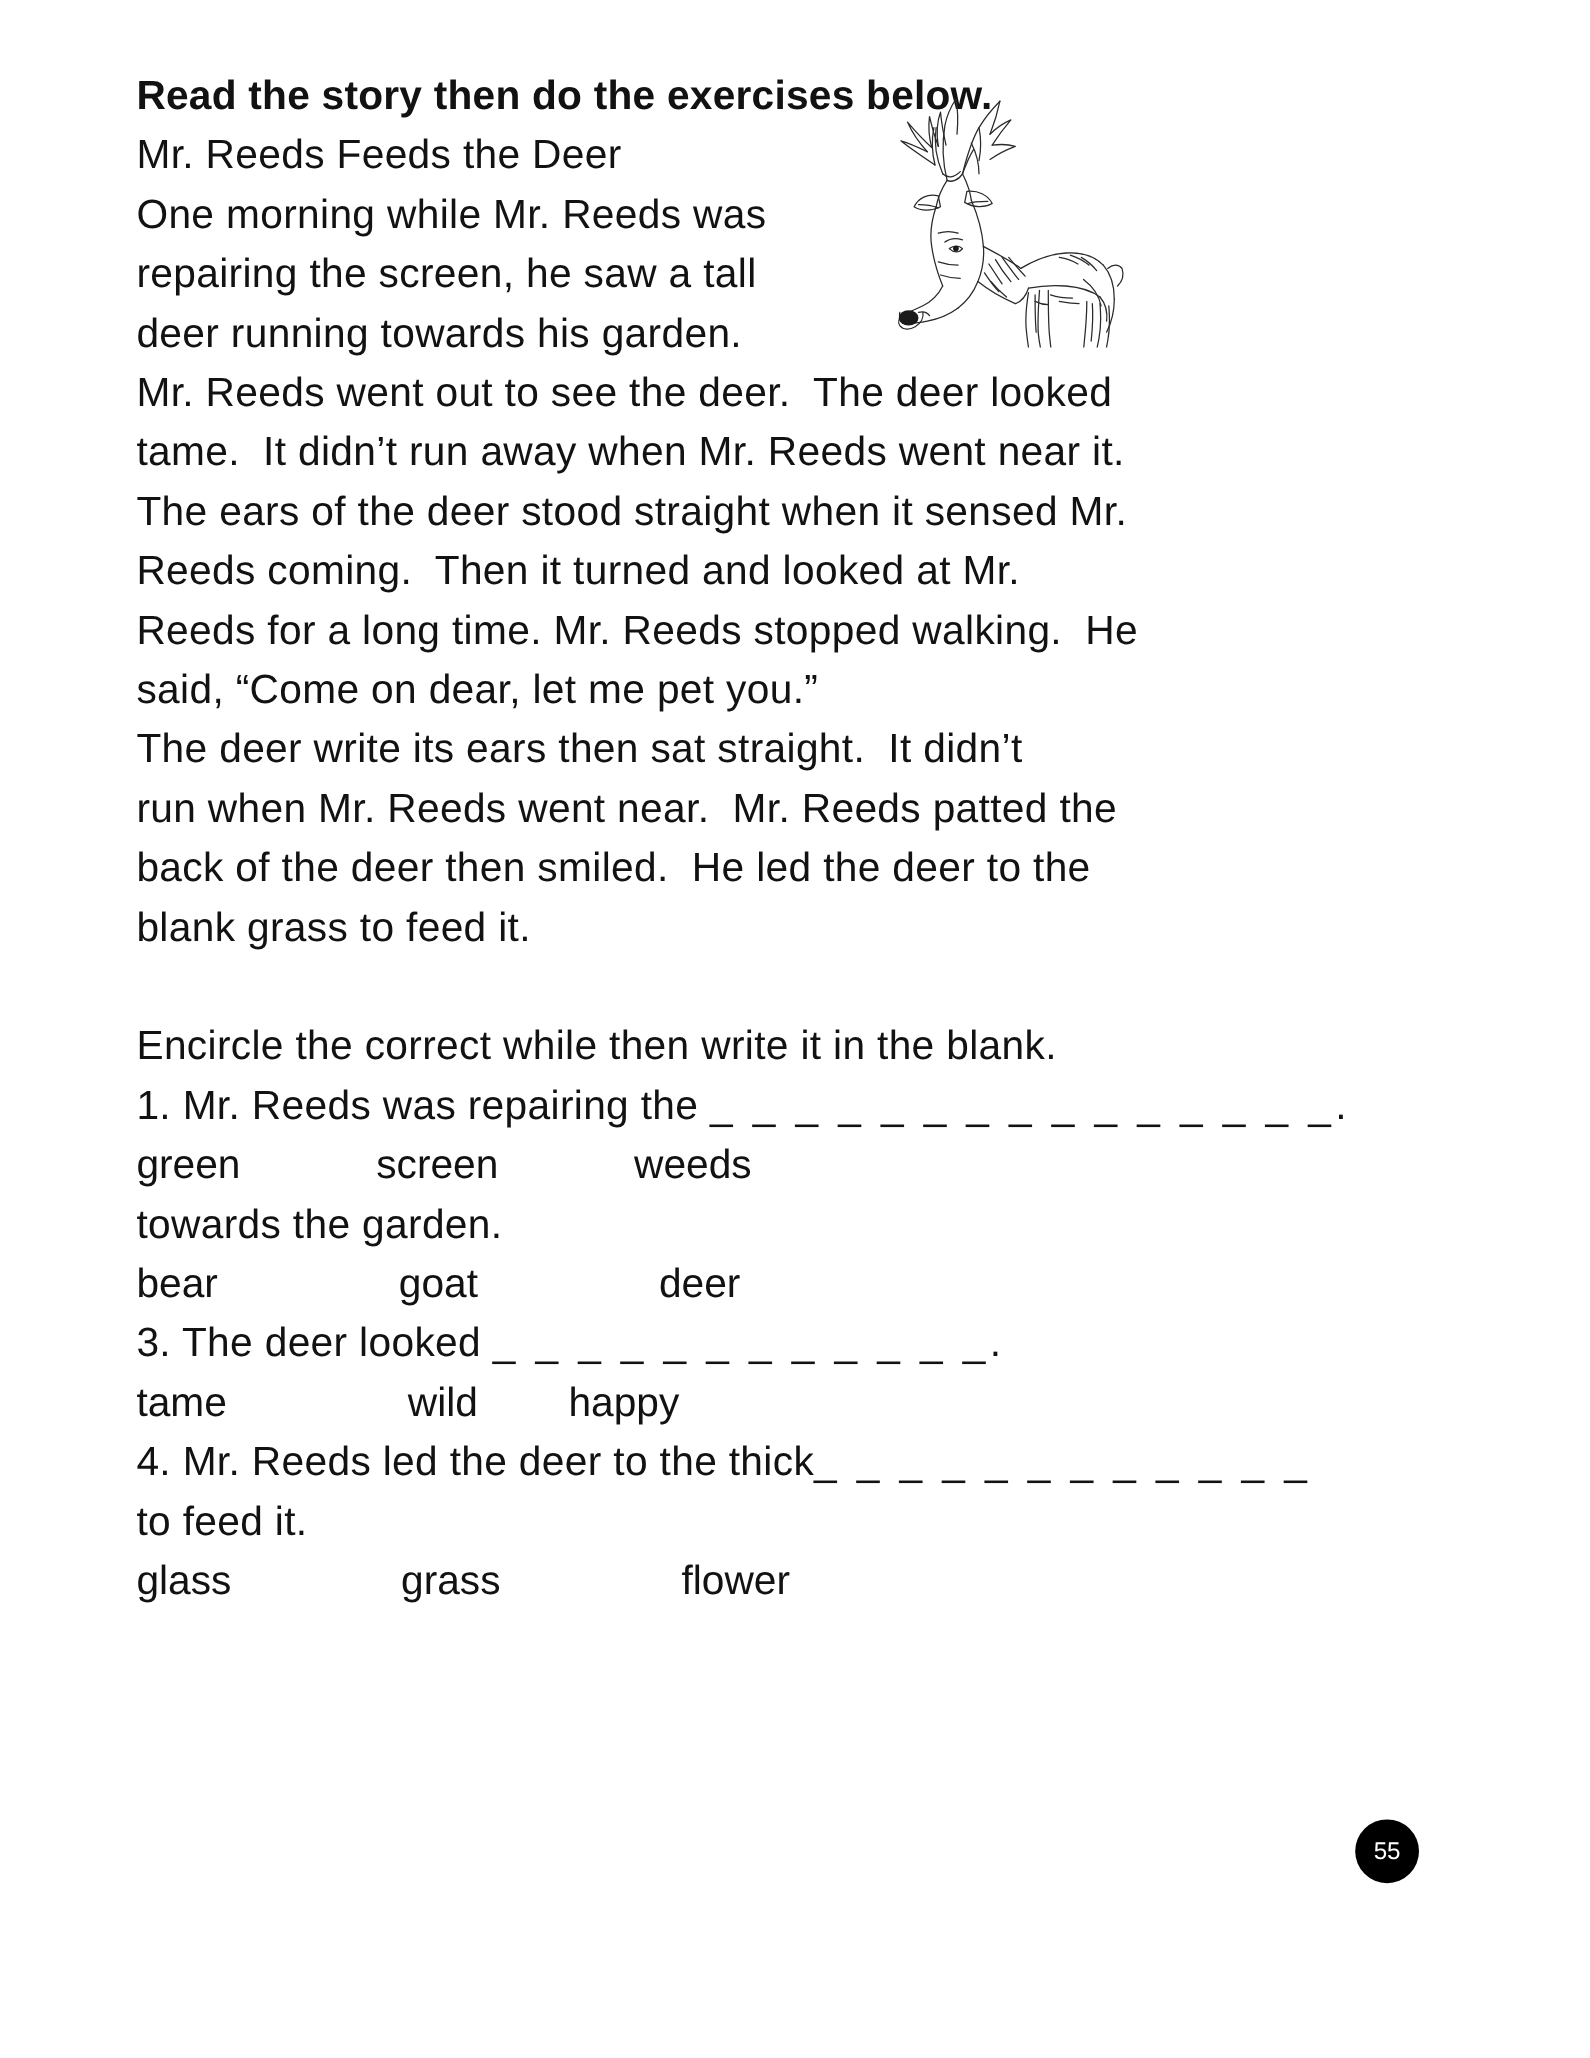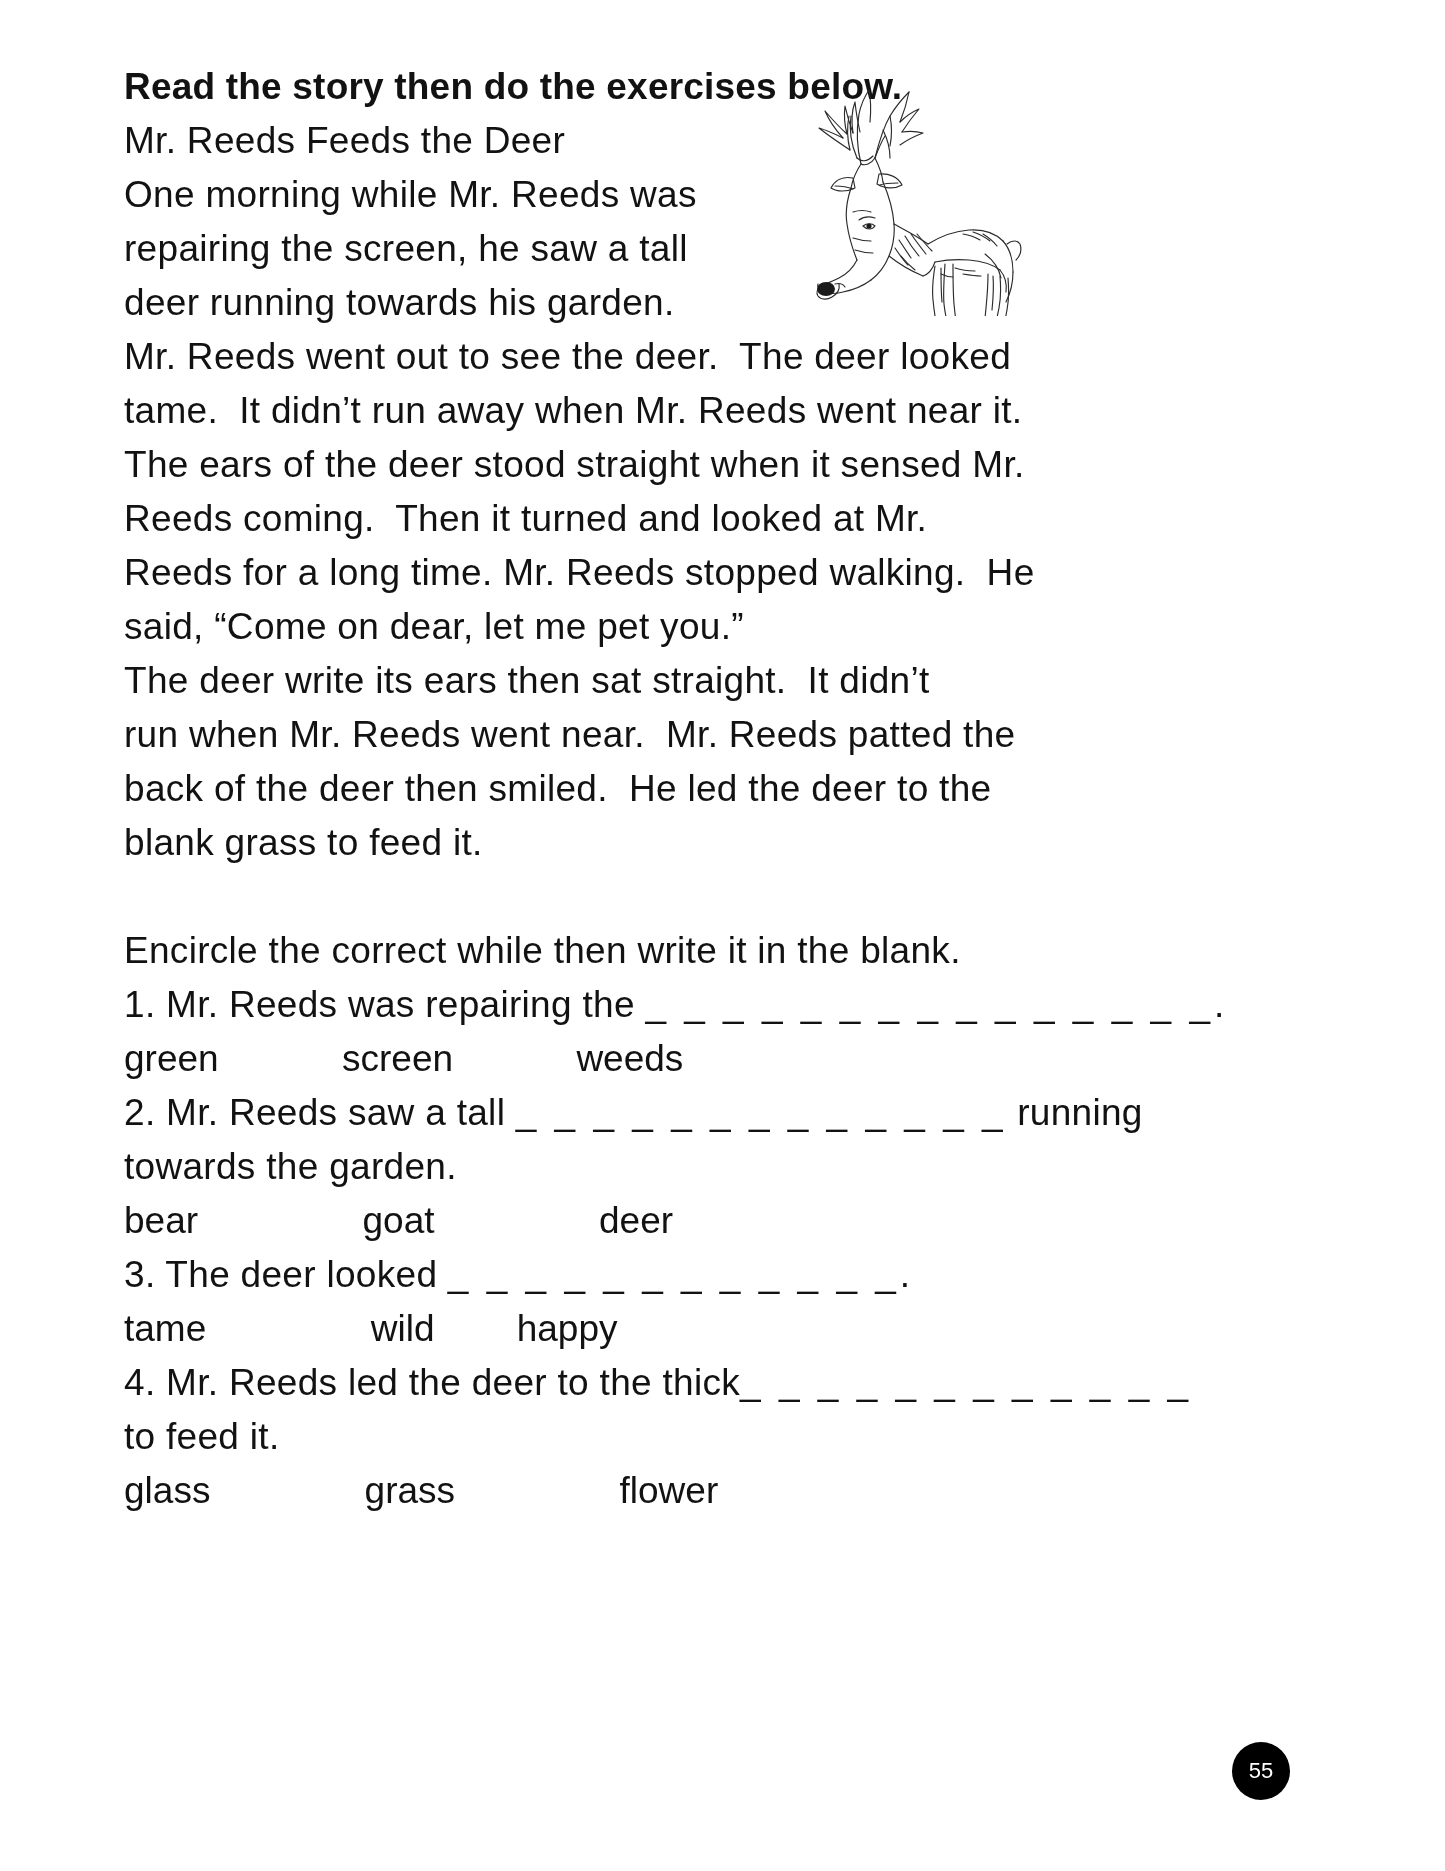--- a/index.html
+++ b/index.html
@@ -70,21 +70,21 @@
   .deer-figure svg {
     display: block;
     width: 235px;
     height: 238px;
   }
 
   
   .page-badge {
     position: absolute;
     left: 1232px;
-    top: 1742px;
+    top: 1654px;
     width: 58px;
     height: 58px;
     border-radius: 50%;
     background: #000000;
     color: #ffffff;
     font-size: 22px;
     line-height: 58px;
     text-align: center;
     font-family: "Liberation Sans", sans-serif;
   }
@@ -114,21 +114,20 @@
     <div class="line">back of the deer then smiled.  He led the deer to the</div>
     <div class="line">blank grass to feed it.</div>
 
     <div class="spacer"></div>
 
     <div class="line">Encircle the correct while then write it in the blank.</div>
 
     <div class="line"><span>1. Mr. Reeds was repairing the </span><span class="blank">_ _ _ _ _ _ _ _ _ _ _ _ _ _ _.</span><span></span></div>
     <div class="choices">green            screen            weeds</div>
 
-    <div class="line"><span>2. Mr. Reeds saw a tall </span><span class="blank">_ _ _ _ _ _ _ _ _ _ _ _ _</span><span> running</span></div>
     <div class="line">towards the garden.</div>
     <div class="choices">bear                goat                deer</div>
 
     <div class="line"><span>3. The deer looked </span><span class="blank">_ _ _ _ _ _ _ _ _ _ _ _.</span><span></span></div>
     <div class="choices">tame                wild        happy</div>
 
     <div class="line"><span>4. Mr. Reeds led the deer to the thick</span><span class="blank">_ _ _ _ _ _ _ _ _ _ _ _</span><span></span></div>
     <div class="line">to feed it.</div>
     <div class="choices">glass               grass                flower</div>
 

